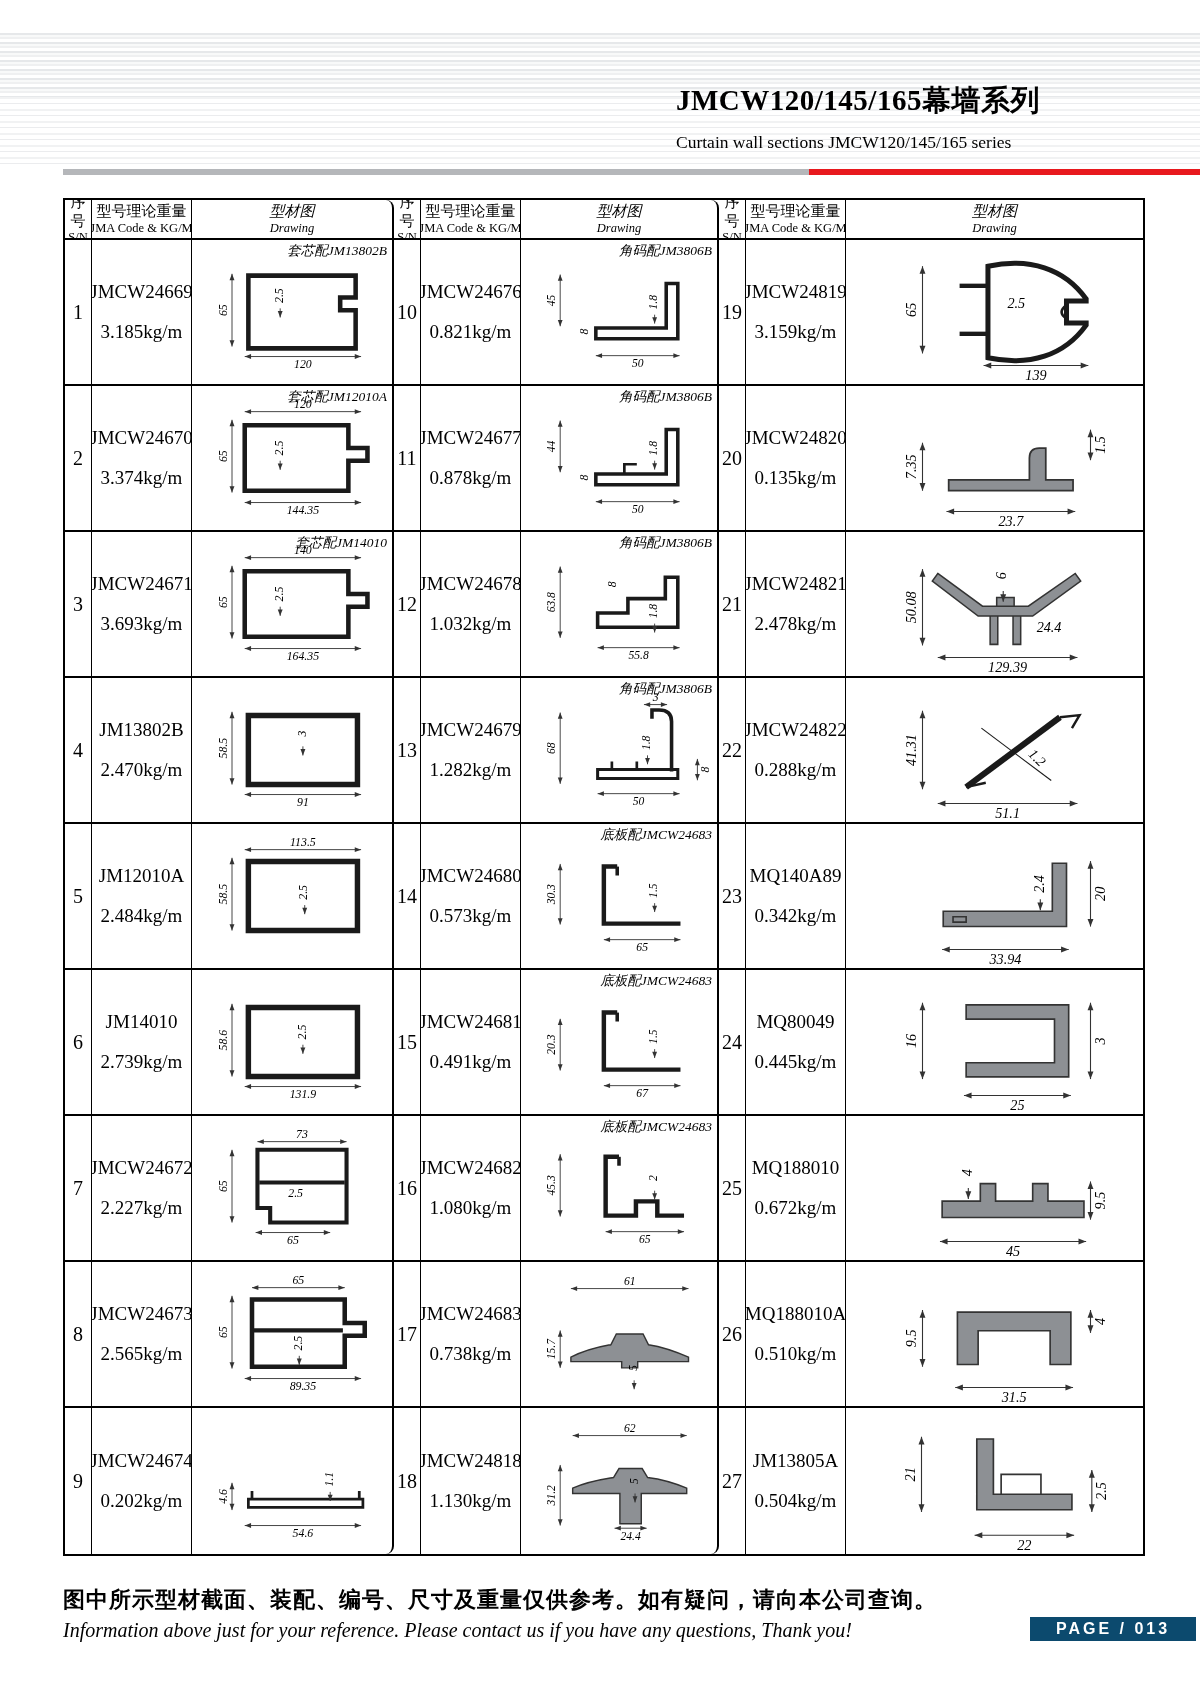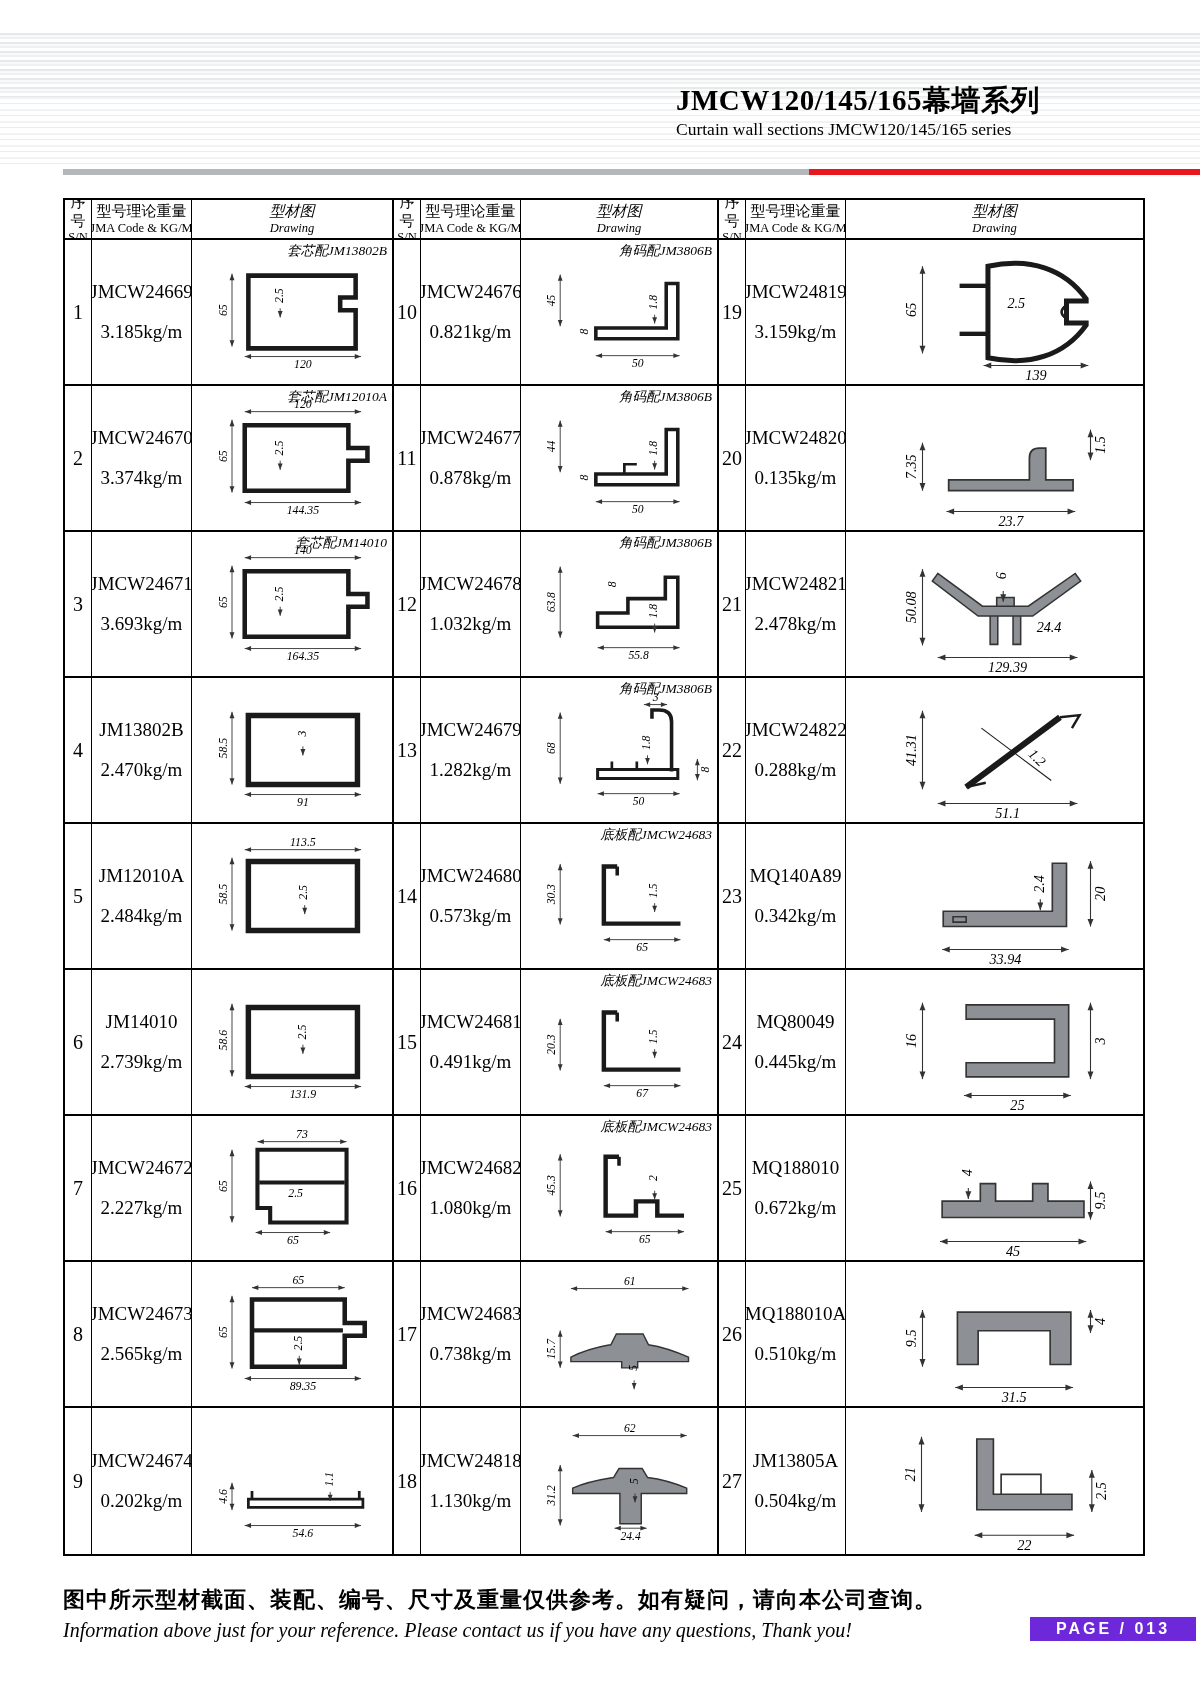--- a/index.html
+++ b/index.html
@@ -11,31 +11,31 @@
   .stripes-a{
     position:absolute;left:0;top:33px;width:1200px;height:64px;
     background:repeating-linear-gradient(180deg,#e6e8ea 0 2px,#f8f9f9 2px 4px,#eff0f1 4px 6px,#ffffff 6px 9px);
   }
   .stripes-b{
     position:absolute;left:0;top:97px;width:1200px;height:72px;
     background:repeating-linear-gradient(180deg,#f1f2f3 0 2px,#ffffff 2px 6px,#ebecee 6px 7px,#ffffff 7px 12px);
   }
   .title-block{position:absolute;left:676px;top:84px;line-height:1.15;}
   .page-title{font-size:29px;font-weight:bold;letter-spacing:0.5px;text-align:center;}
-  .page-subtitle{font-size:17.5px;margin-top:2px;}
+  .page-subtitle{font-size:17.5px;margin-top:15px;}
   .accent-bar{position:absolute;top:169px;height:6px;}
   .accent-bar.gray{left:63px;width:746px;background:#b5b7ba;}
   .accent-bar.red{left:809px;width:391px;background:#e8191e;}
 
   
   #profile-table{
     position:absolute;left:63px;top:198px;display:flex;
     border:2.6px solid #000;background:#fff;
   }
-  .tgroup{display:grid;grid-template-columns:27px 100px 1fr;grid-template-rows:40px repeat(9,146px);border-right:2.6px solid #000;}
+  .tgroup{display:grid;grid-template-columns:27px 100px 1fr;grid-template-rows:40px repeat(9,146px);border-right:2.6px solid #000;border-radius:8px;}
   .tgroup:last-child{border-right:none;}
   .tgroup.g1{width:327px;}
   .tgroup.g2{width:323px;}
   .tgroup.g3{width:424px;}
   .cell{
     box-sizing:border-box;position:relative;overflow:hidden;
     display:flex;flex-direction:column;align-items:center;justify-content:center;
     border-right:1.4px solid #000;border-bottom:2px solid #000;text-align:center;
   }
   .cell.draw{border-right:none;font-style:italic;}
@@ -49,21 +49,21 @@
   .cell.draw svg text{font-family:"Liberation Serif","DejaVu Serif",serif;font-size:13px;fill:#000;}
   .note{
     position:absolute;top:2px;right:5px;font-size:13.5px;white-space:nowrap;z-index:2;
   }
 
   
   .footer{position:absolute;left:63px;top:1585px;width:1074px;text-align:left;}
   .footer-zh{font-size:22px;font-family:"Liberation Sans","DejaVu Sans",sans-serif;font-weight:600;letter-spacing:1px;}
   .footer-en{font-size:20px;margin-top:4px;font-style:italic;}
   .page-badge{
-    position:absolute;left:1030px;top:1617px;width:166px;height:24px;background:#6d28d9;
+    position:absolute;left:1030px;top:1617px;width:166px;height:24px;background:#0c4a6e;
     color:#fff;font-family:"Liberation Sans","DejaVu Sans",sans-serif;font-weight:bold;font-size:16px;
     display:flex;align-items:center;justify-content:center;letter-spacing:3px;
   }
 </style>
 </head>
 <body>
 
 <div class="stripes-a"></div>
 <div class="stripes-b"></div>
 

